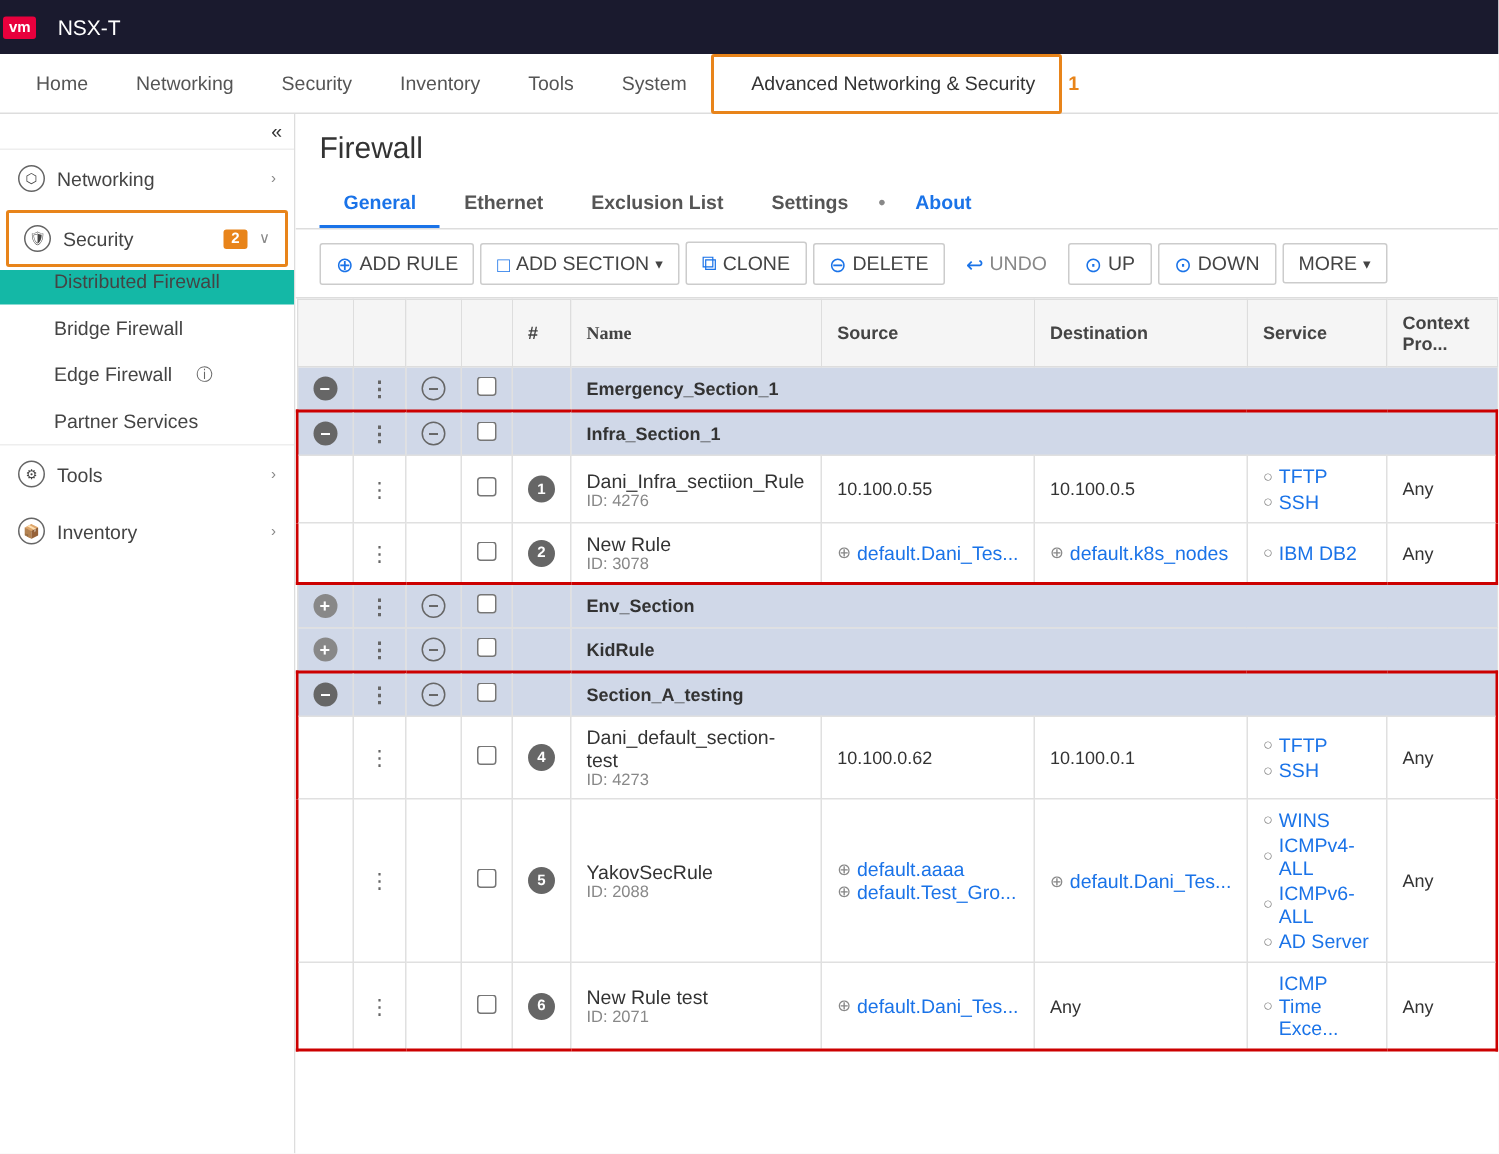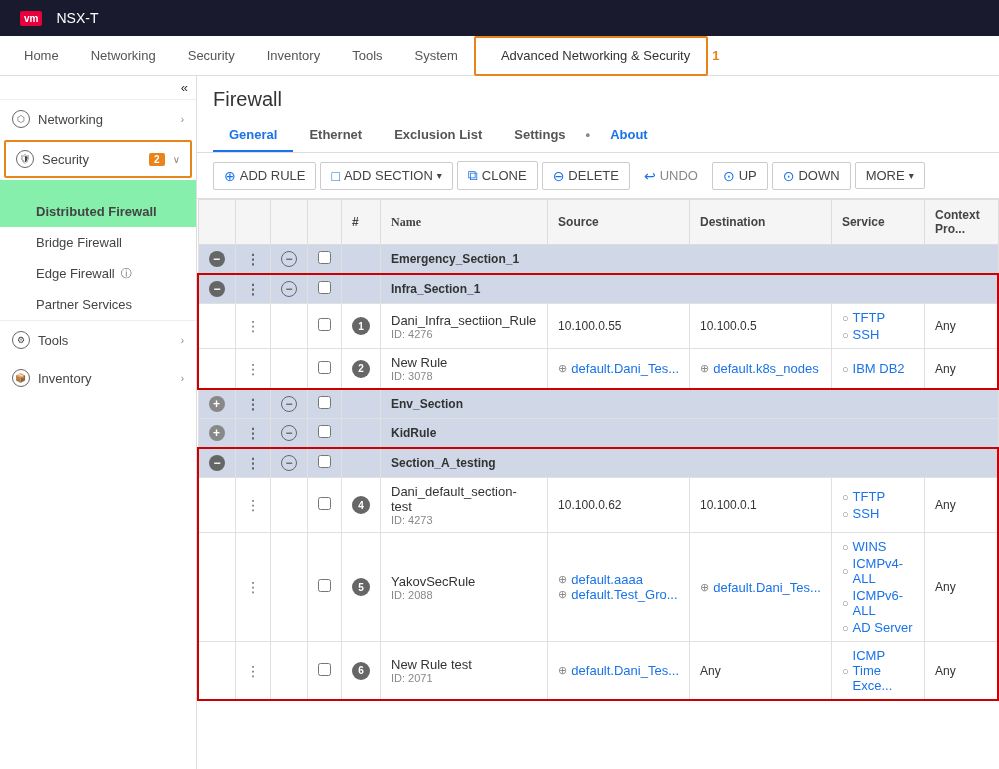--- a/index.html
+++ b/index.html
@@ -4,21 +4,21 @@
   <style>
     * { box-sizing: border-box; margin: 0; padding: 0; font-family: Arial, sans-serif; font-size: 13px; }
     body { background: #f5f5f5; color: #333; overflow: hidden; }
 
     
     .top-bar {
       background: #1a1a2e;
       height: 36px;
       display: flex;
       align-items: center;
-      padding: 0 20px;
+      padding: 0 2px;
       gap: 8px;
     }
     .vm-logo {
       background: #e8003d;
       color: white;
       font-weight: bold;
       font-size: 10px;
       padding: 2px 4px;
       border-radius: 2px;
       margin-right: 6px;
@@ -94,25 +94,25 @@
     .sidebar-item-label { flex: 1; }
     .sidebar-item .number-badge {
       background: #e8841a;
       color: white;
       font-size: 10px;
       font-weight: bold;
       padding: 1px 5px;
       border-radius: 2px;
     }
     .sidebar-sub-item {
-      padding: 24px 12px 8px 36px;
+      padding: 0 12px 8px 36px;
       cursor: pointer;
       color: #444;
-      font-weight: 700;
-      background: #86efac;
+      font-weight: 400;
+      background: #14b8a6;
     }
     .sidebar-sub-item-plain {
       padding: 8px 12px 8px 36px;
       cursor: pointer;
       color: #444;
     }
     .sidebar-divider { height: 1px; background: #eee; }
     .sidebar-item .icon-circle {
       width: 18px; height: 18px;
       border: 1.5px solid #666;
@@ -337,21 +337,21 @@
 
     <div class="sidebar-item" style="border: 2px solid #e8841a; margin: 2px 4px; border-radius: 2px; padding: 8px 10px;">
       <span class="icon-circle">🛡</span>
       <span class="sidebar-item-label">Security</span>
       <span class="number-badge">2</span>
       <span class="chevron">∨</span>
     </div>
 
     <div class="sidebar-sub-item">Distributed Firewall</div>
     <div class="sidebar-sub-item-plain">Bridge Firewall</div>
-    <div class="sidebar-sub-item-plain" style="display:flex;align-items:flex-start;gap:6px;">
+    <div class="sidebar-sub-item-plain" style="display:flex;align-items:flex-start;gap:16px;">
       <span>Edge Firewall</span>
       <span class="info-icon">ⓘ</span>
     </div>
     <div class="sidebar-sub-item-plain">Partner Services</div>
 
     <div class="sidebar-divider"></div>
 
     <div class="sidebar-item">
       <span class="icon-circle">⚙</span>
       <span class="sidebar-item-label">Tools</span>

